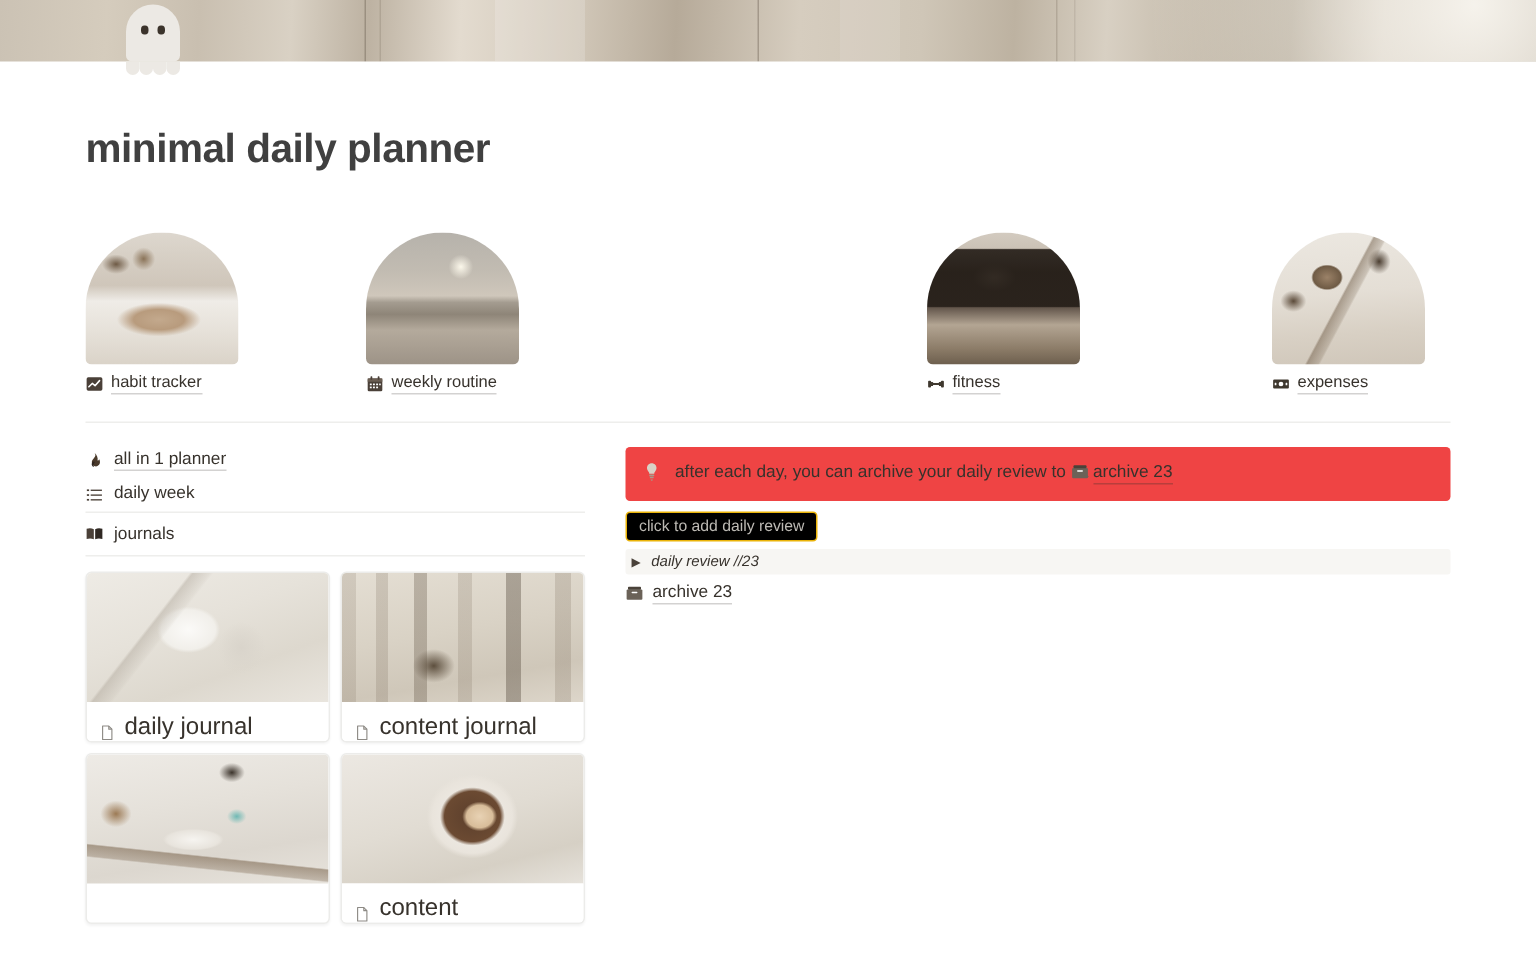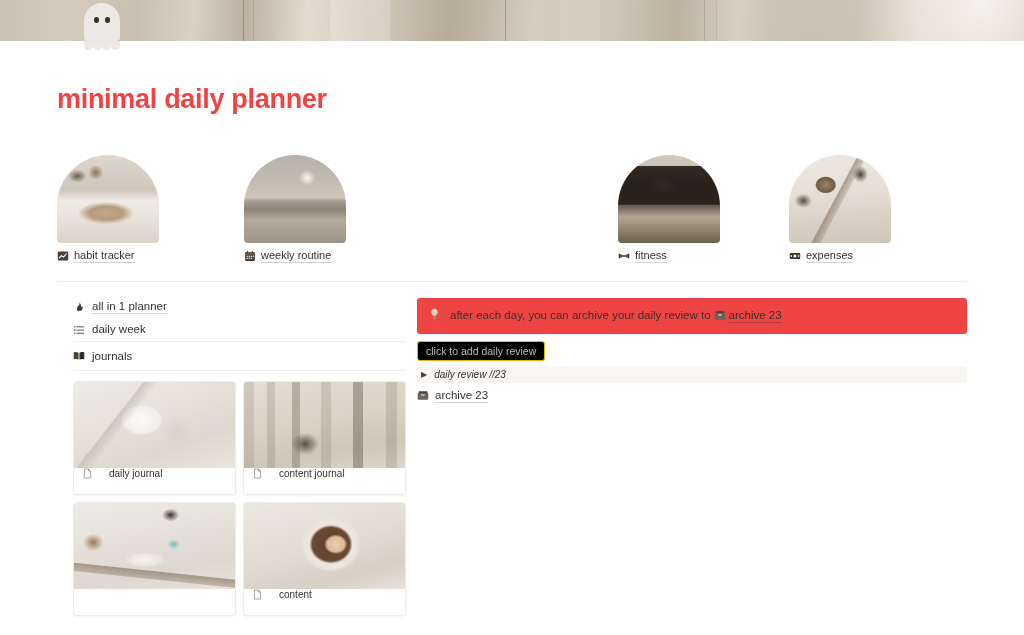--- a/index.html
+++ b/index.html
@@ -40,21 +40,21 @@
   .f1 { left:0px; } .f2 { left:9px; } .f3 { left:18px; } .f4 { left:27px; }
   .ghost-eye {
     position:absolute; top:14px; width:4.5px; height:5.5px;
     background:#3b332b; border-radius:50%;
   }
   .e1 { left:10px; } .e2 { left:21px; }
 
   
   .page-title {
     position:absolute; left:57px; top:84px;
-    font-size:27px; font-weight:bold; color:#ef4444; letter-spacing:-.3px;
+    font-size:27px; font-weight:bold; color:#404040; letter-spacing:-.3px;
   }
 
   
   .gallery { position:absolute; left:57px; top:155px; width:910px; height:115px; }
   .gal-card { position:absolute; top:0; width:102px; }
   .gal-img {
     width:102px; height:88px; border-radius:51px 51px 4px 4px;
     background-size:cover; background-position:center; overflow:hidden;
     position:relative;
   }
@@ -98,21 +98,21 @@
       radial-gradient(ellipse 12px 10px at 14% 52%, #5b4a39 0%, rgba(91,74,57,0) 72%),
       linear-gradient(175deg,#ece8e1 0%, #e4ded5 46%, #d8d0c4 74%, #cfc6b9 100%);
   }
 
   
   .divider-main {
     position:absolute; left:57px; top:281px; width:910px; height:1px; background:#eeeeec;
   }
 
   
-  .left-col { position:absolute; left:73px; top:295px; width:333px; }
+  .left-col { position:absolute; left:57px; top:295px; width:333px; }
   .side-link {
     display:flex; align-items:center; gap:7px; height:23px;
     font-size:11.5px; color:#37322c;
   }
   .side-link .txt { border-bottom:1px solid rgba(55,50,44,.22); padding-bottom:1px; }
   .side-link.plain .txt { border-bottom:none; }
 
   .journals-header {
     margin-top:0; border-top:1px solid #eeeeec; border-bottom:1px solid #eeeeec;
     height:30px; display:flex; align-items:center; gap:7px;
@@ -122,22 +122,22 @@
   .journal-grid {
     margin-top:10px; display:grid; grid-template-columns:163px 163px; gap:7px 7px;
   }
   .jcard {
     width:163px; height:114px; border:1px solid #ececea; border-radius:4px;
     background:#fff; overflow:hidden; box-shadow:0 1px 2px rgba(15,15,15,.05);
     display:flex; flex-direction:column;
   }
   .jcard-img { height:86px; width:100%; background-size:cover; background-position:center; }
   .jcard-label {
-    flex:1; display:flex; align-items:flex-start; gap:16px; padding:0 8px;
-    font-size:10px; color:#37322c; background:#fff;
+    flex:1; display:flex; align-items:flex-end; gap:6px; padding:0 8px;
+    font-size:16px; color:#37322c; background:#fff;
   }
 
   .art-dailyjournal {
     background:
       linear-gradient(128deg, rgba(0,0,0,0) 30%, rgba(175,167,155,.45) 31%, rgba(175,167,155,.12) 36%, rgba(0,0,0,0) 37%),
       radial-gradient(ellipse 30px 22px at 42% 44%, #fbfaf8 0%, #f1efea 60%, rgba(241,239,234,0) 70%),
       radial-gradient(ellipse 22px 24px at 64% 58%, #d9d4cb 0%, rgba(217,212,203,0) 72%),
       linear-gradient(160deg,#eeebe5 0%, #e6e2da 40%, #ddd8ce 70%, #e9e5de 100%);
   }
   .art-contentjournal {
@@ -274,21 +274,21 @@
               <rect x="12.4" y="5" width="2.6" height="6" rx=".8" fill="#3f382f"></rect>
               <rect x="3.4" y="6.2" width="2" height="3.6" rx=".5" fill="#3f382f"></rect>
               <rect x="10.6" y="6.2" width="2" height="3.6" rx=".5" fill="#3f382f"></rect>
               <rect x="5" y="7.1" width="6" height="1.8" fill="#3f382f"></rect>
             </svg>
         </span>
         <span class="txt">fitness</span>
       </div>
     </div>
 
-    <div class="gal-card" style="left:732px">
+    <div class="gal-card" style="left:791px">
       <div class="gal-img art-stairs"></div>
       <div class="gal-label">
         <span class="ico">
           <svg width="12" height="12" viewBox="0 0 16 16">
               <rect x="1" y="4" width="14" height="8" rx="1" fill="#3f382f"></rect>
               <circle cx="8" cy="8" r="2.1" fill="#fff"></circle>
               <rect x="2.4" y="6.8" width="1.5" height="2.4" rx=".4" fill="#fff"></rect>
               <rect x="12.1" y="6.8" width="1.5" height="2.4" rx=".4" fill="#fff"></rect>
             </svg>
         </span>

